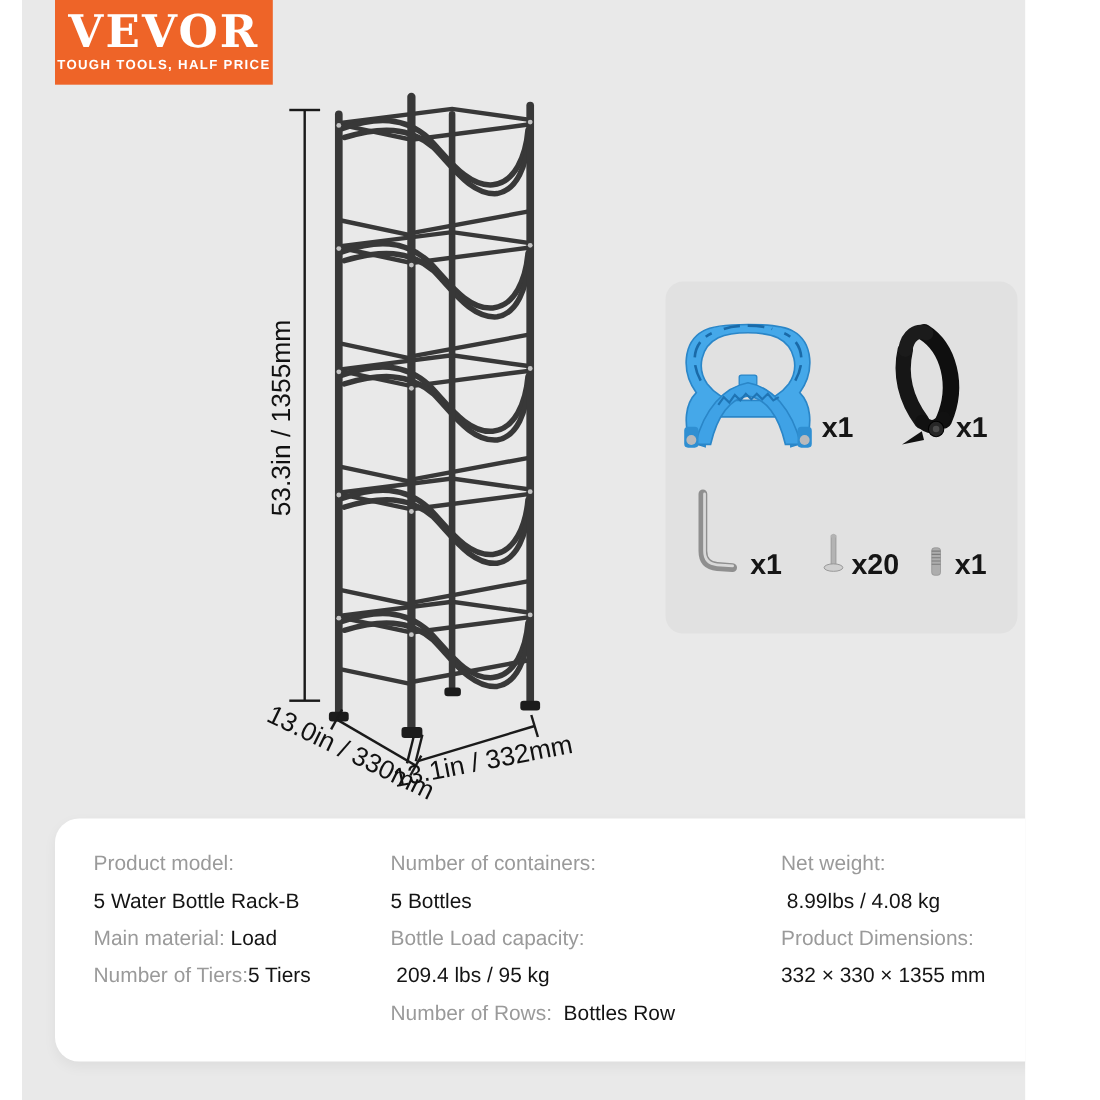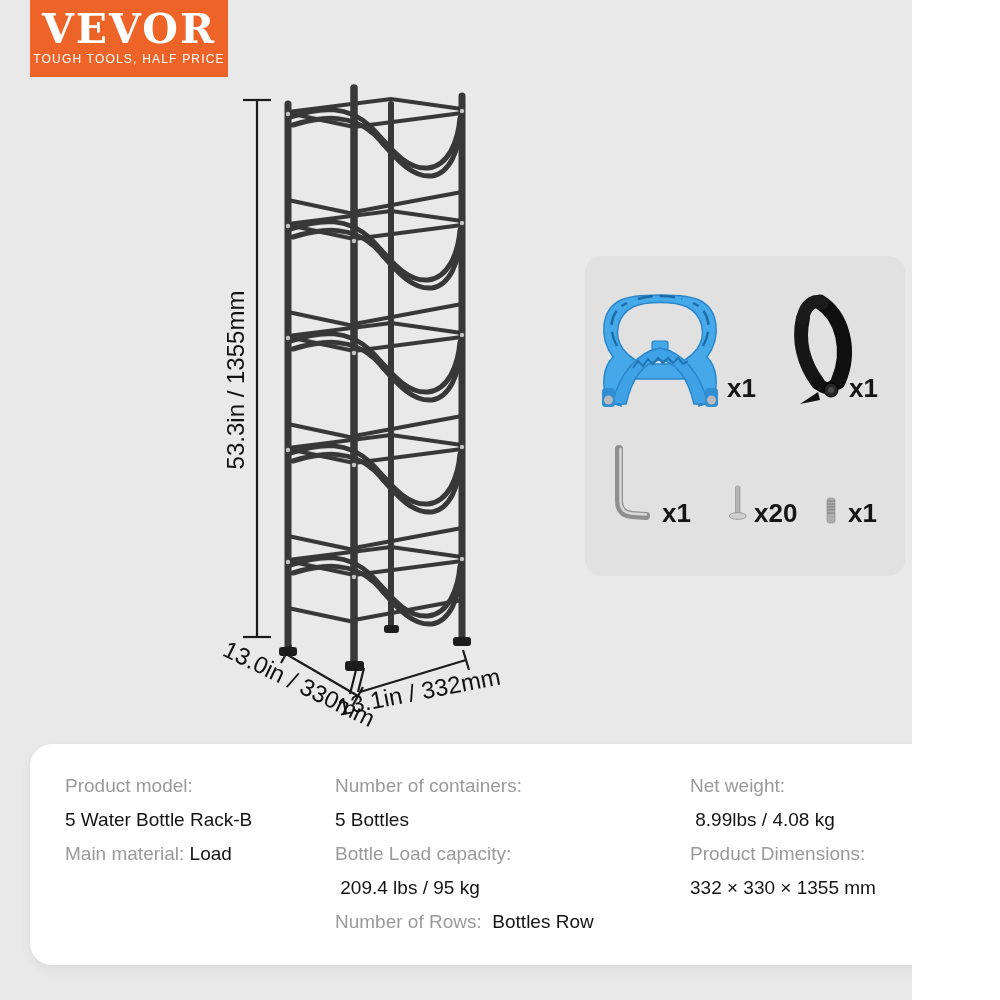--- a/index.html
+++ b/index.html
@@ -1,24 +1,24 @@
 <!DOCTYPE html>
 <html><head>
 <meta charset="utf-8">
 <style>
   html,body{margin:0;padding:0;}
   body{font-family:"Liberation Sans","DejaVu Sans",sans-serif;}
-  .stage{position:relative;width:912px;height:1000px;background:#e9e9e9;overflow:hidden;}
+  .stage{position:relative;width:912px;height:1000px;background:#e9e9e9;overflow:hidden;margin-left:20px;}
 
   
   .logo{position:absolute;left:30px;top:0;width:198px;height:77px;background:#ee6428;
         display:flex;flex-direction:column;align-items:center;justify-content:center;}
   .logo-name{font-family:"DejaVu Serif","Liberation Serif",serif;font-weight:bold;
              font-size:41px;line-height:40px;color:#fff;letter-spacing:2px;margin-top:-2px;}
-  .logo-tag{font-size:12px;font-weight:normal;color:#fff;letter-spacing:1.2px;margin-top:3px;white-space:nowrap;}
+  .logo-tag{font-size:12px;font-weight:bold;color:#fff;letter-spacing:1.2px;margin-top:3px;white-space:nowrap;}
 
   
   .rack-svg{position:absolute;left:0;top:0;}
 
   
   .acc-panel{position:absolute;left:585px;top:256px;width:320px;height:320px;
              background:#e1e1e1;border-radius:16px;}
   .acc-svg{position:absolute;left:0;top:0;}
   .qty{position:absolute;font-size:26px;font-weight:bold;color:#151515;line-height:26px;white-space:pre;}   
 
@@ -197,20 +197,21 @@
   <span class="qty" style="left:662px;top:500px;">x1</span>
   <span class="qty" style="left:754px;top:500px;">x20</span>
   <span class="qty" style="left:848px;top:500px;">x1</span>
 
   <div class="spec-card"></div>
 
   <div class="spec-col c1">
     <div class="spec-row"><span class="lbl">Product model:</span><span class="val"></span></div>
     <div class="spec-row"><span class="lbl"></span><span class="val">5 Water Bottle Rack-B</span></div>
     <div class="spec-row"><span class="lbl">Main material:</span><span class="val"> Load</span></div>
+    <div class="spec-row"><span class="lbl">Number of Tiers:</span><span class="val">5 Tiers</span></div>
   </div>
 
   <div class="spec-col c2">
     <div class="spec-row"><span class="lbl">Number of containers:</span><span class="val"></span></div>
     <div class="spec-row"><span class="lbl"></span><span class="val">5 Bottles</span></div>
     <div class="spec-row"><span class="lbl">Bottle Load capacity:</span><span class="val"></span></div>
     <div class="spec-row"><span class="lbl"></span><span class="val"> 209.4 lbs / 95 kg</span></div>
     <div class="spec-row"><span class="lbl">Number of Rows:</span><span class="val">  Bottles Row</span></div>
   </div>
 

